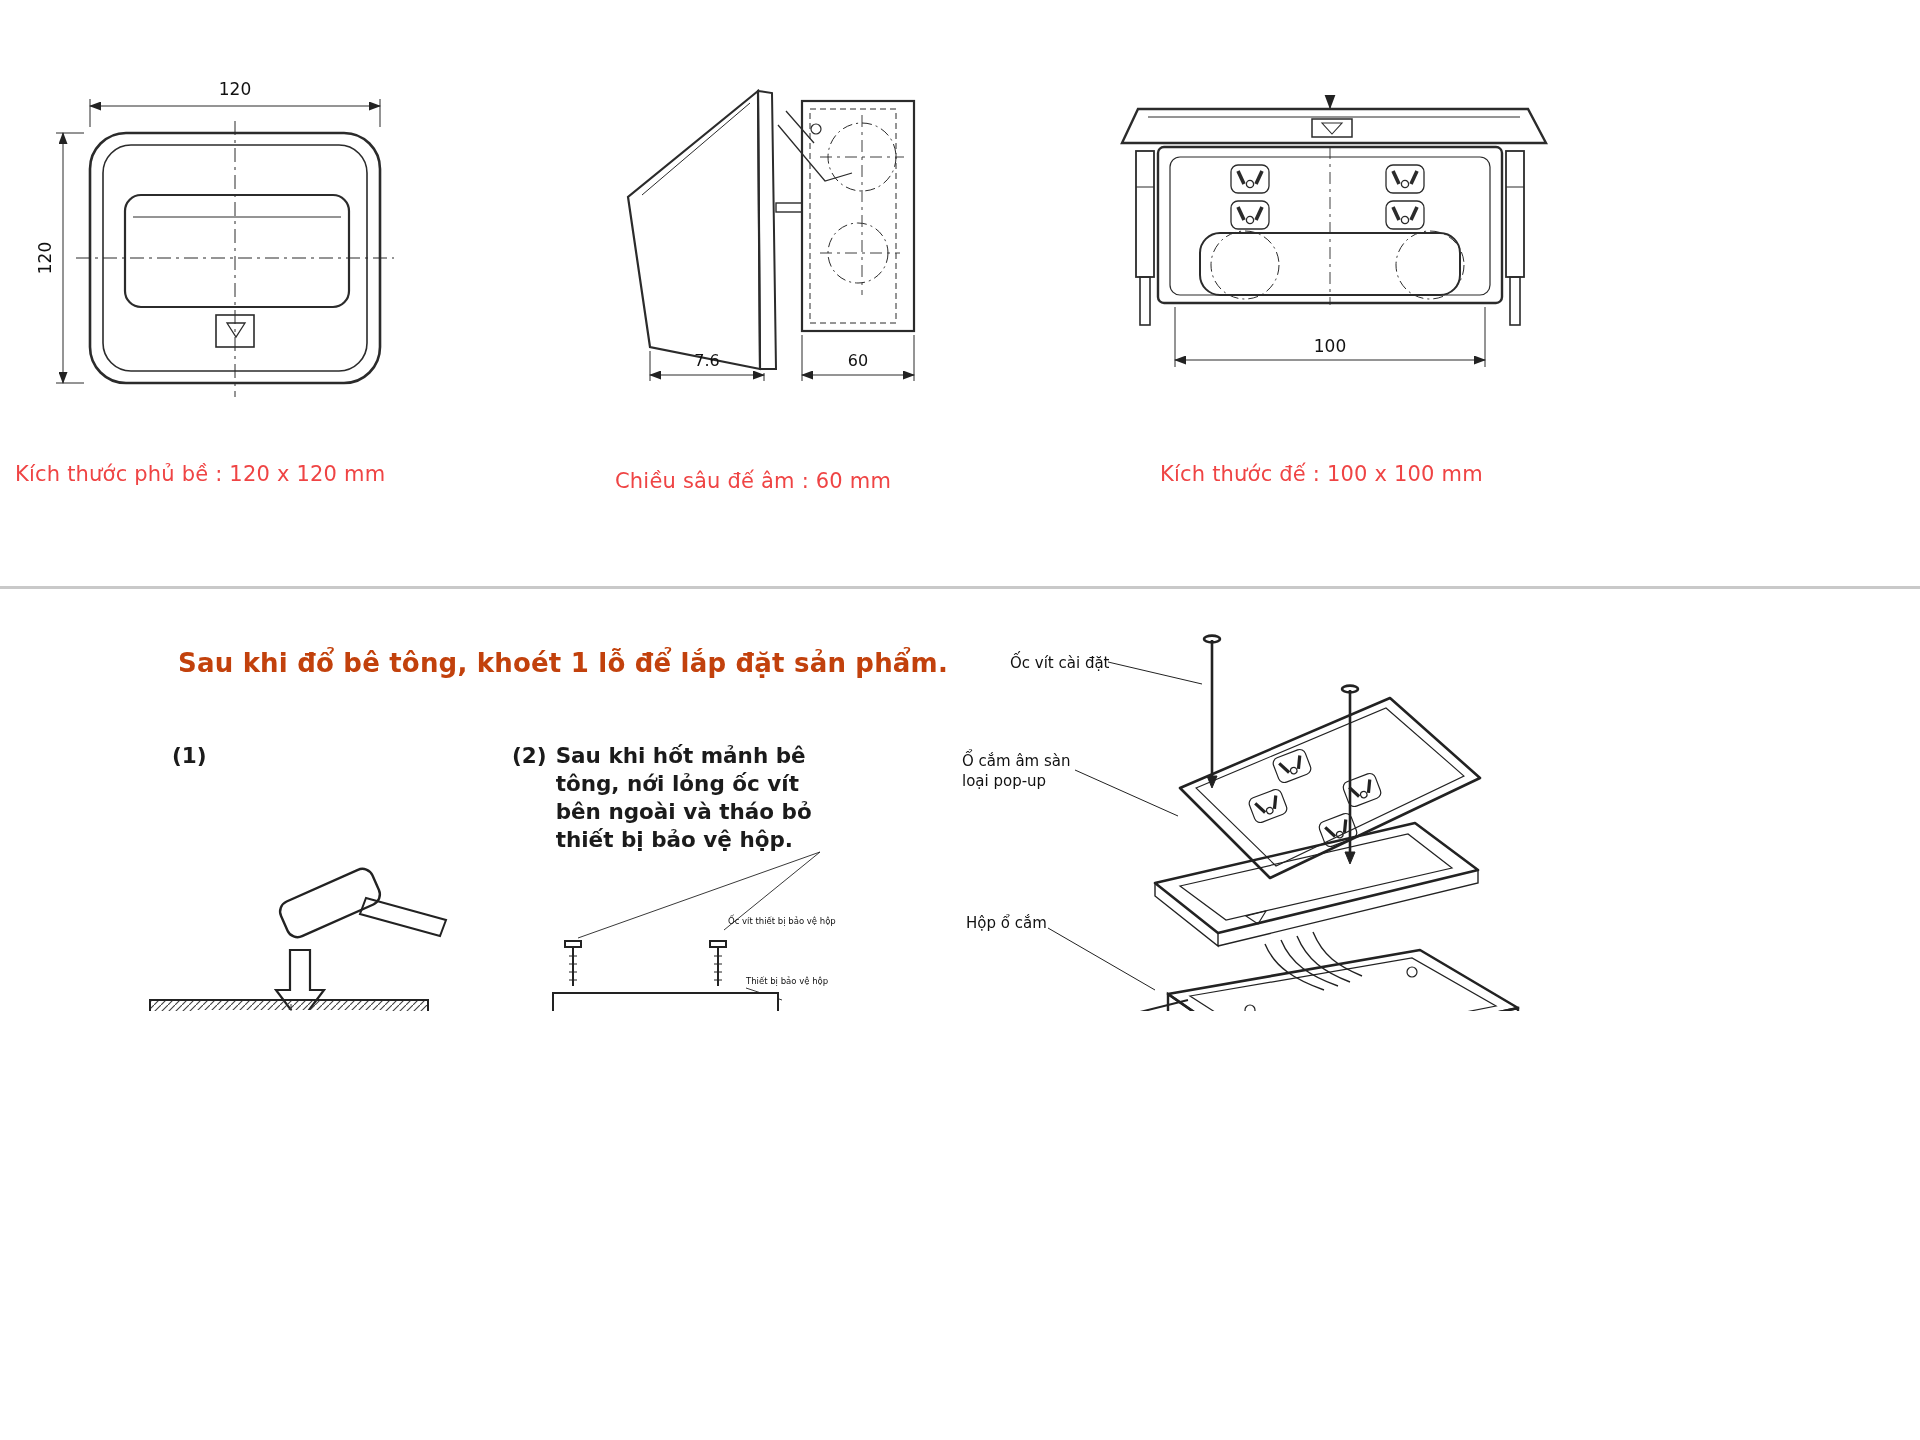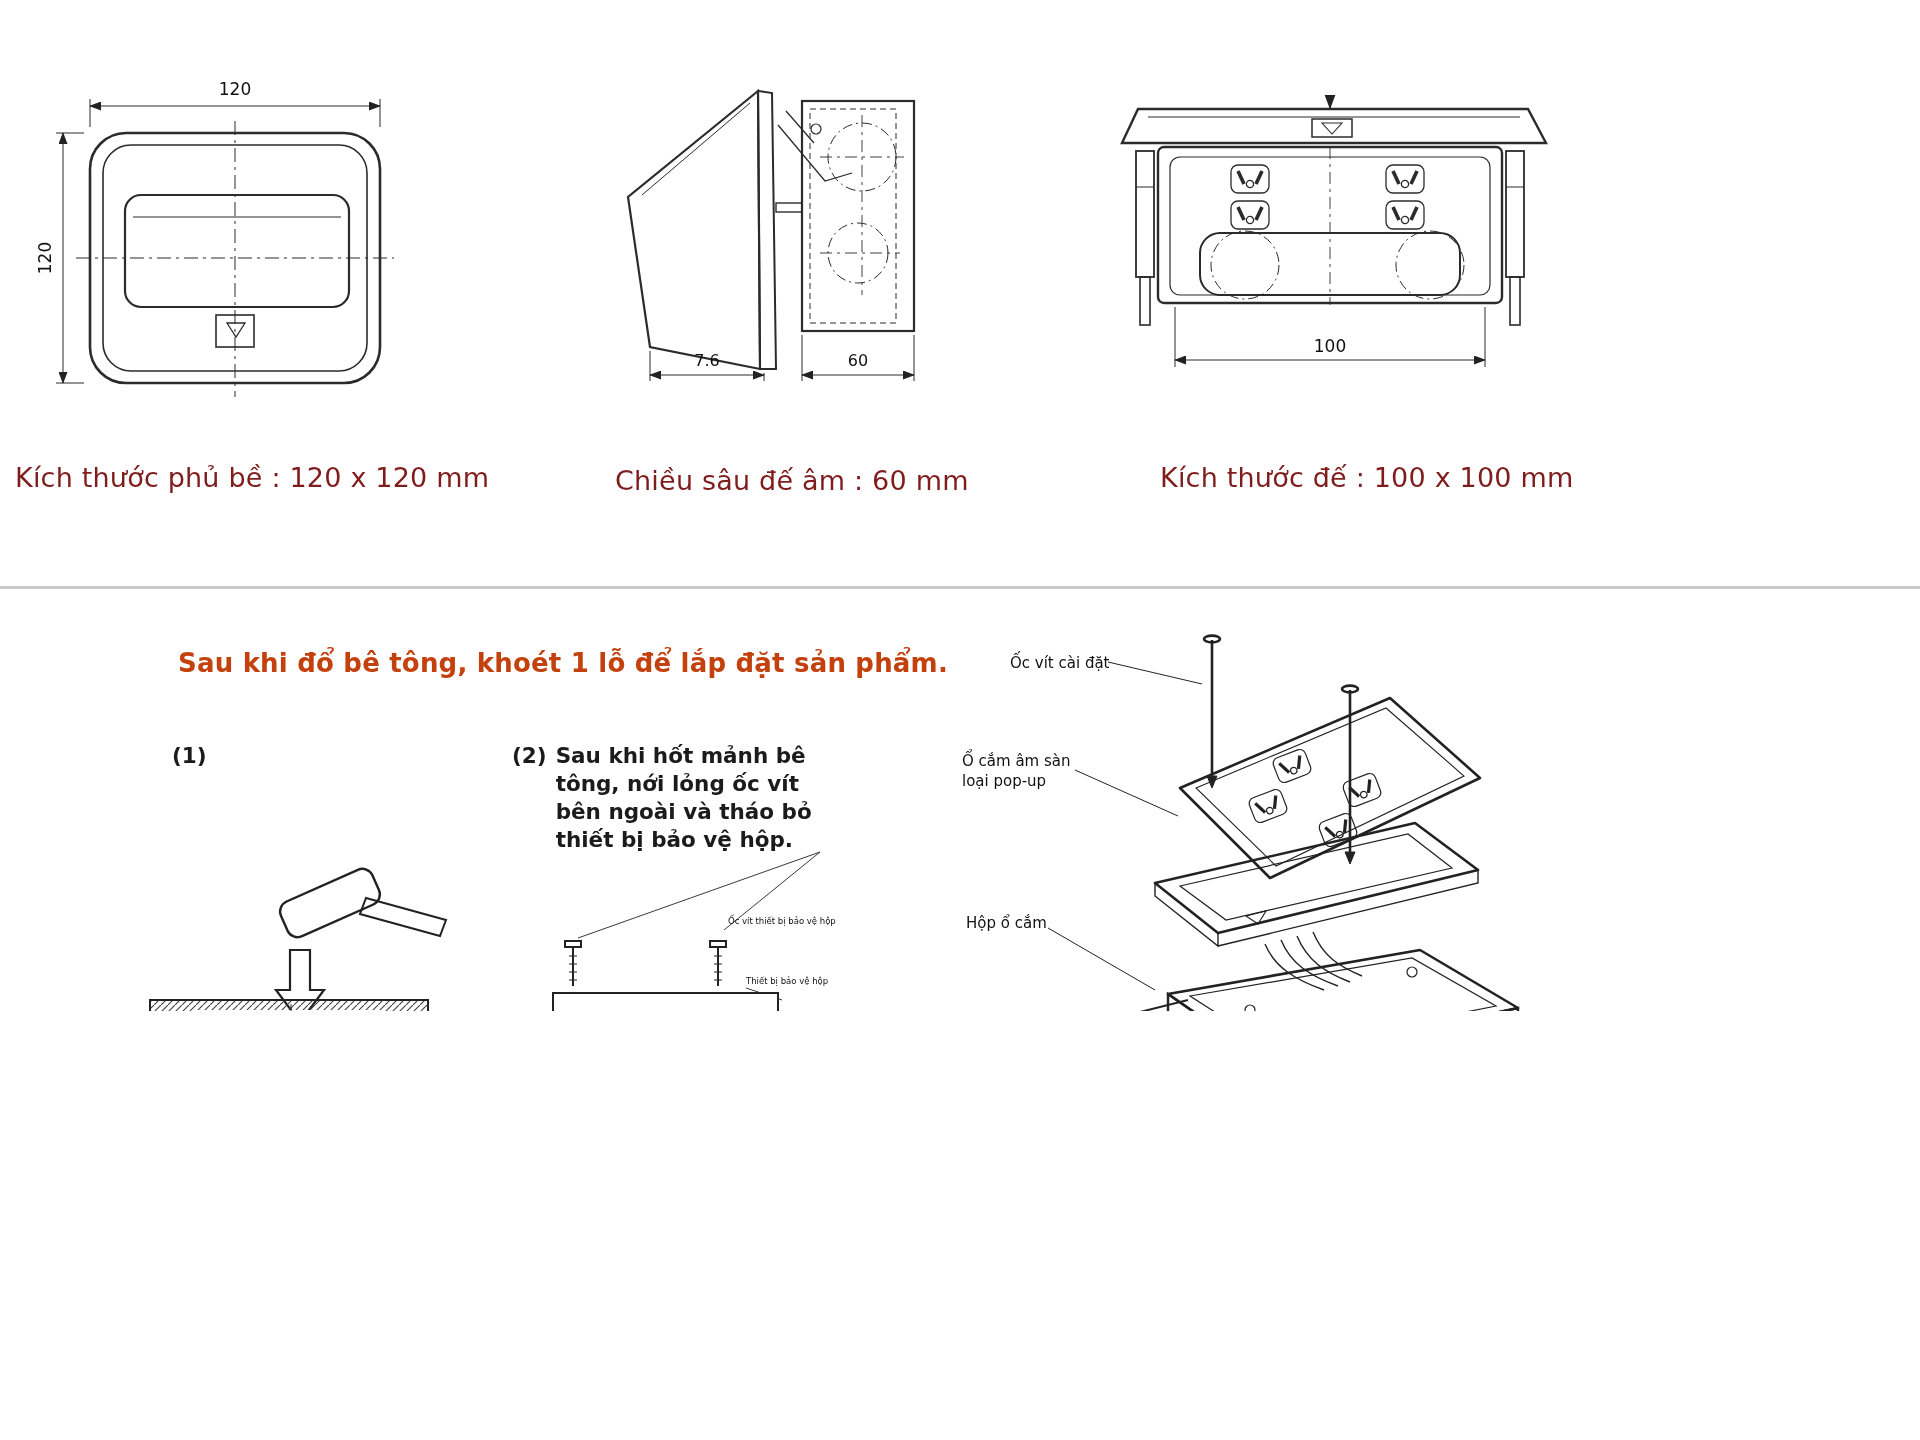--- a/index.html
+++ b/index.html
@@ -2,21 +2,21 @@
 <html><head>
 <meta charset="utf-8">
 <style>
   *{margin:0;padding:0;box-sizing:border-box}
   html,body{background:#fff}
   body{font-family:"DejaVu Sans","Liberation Sans",sans-serif;color:#111}
   .canvas{position:relative;width:1920px;height:1011px;background:#fff;overflow:hidden}
   .abs{position:absolute}
   svg.abs{position:absolute}
   svg text{font-family:"DejaVu Sans","Liberation Sans",sans-serif;fill:#111}
-  .caption{position:absolute;font-size:27px;color:#7f1d1d;letter-spacing:.2px}
+  .caption{position:absolute;font-size:21px;color:#ef4444;letter-spacing:.2px}
   .caption .line{display:block;line-height:38px}
   .intro{position:absolute;font-size:26px;font-weight:600;color:#c2410c;letter-spacing:.2px}
   .step-note{position:absolute;display:flex;gap:9px;font-size:21.5px;font-weight:600;line-height:28px;color:#1b1b1b}
   .step-note .num{flex:0 0 auto}
   .step-caption{position:absolute;font-size:29px;font-weight:700;color:#000;letter-spacing:.2px}
   .divider{position:absolute;left:0;width:1920px;height:3px;background:#c9c9c9}
 </style>
 </head>
 <body>
 

